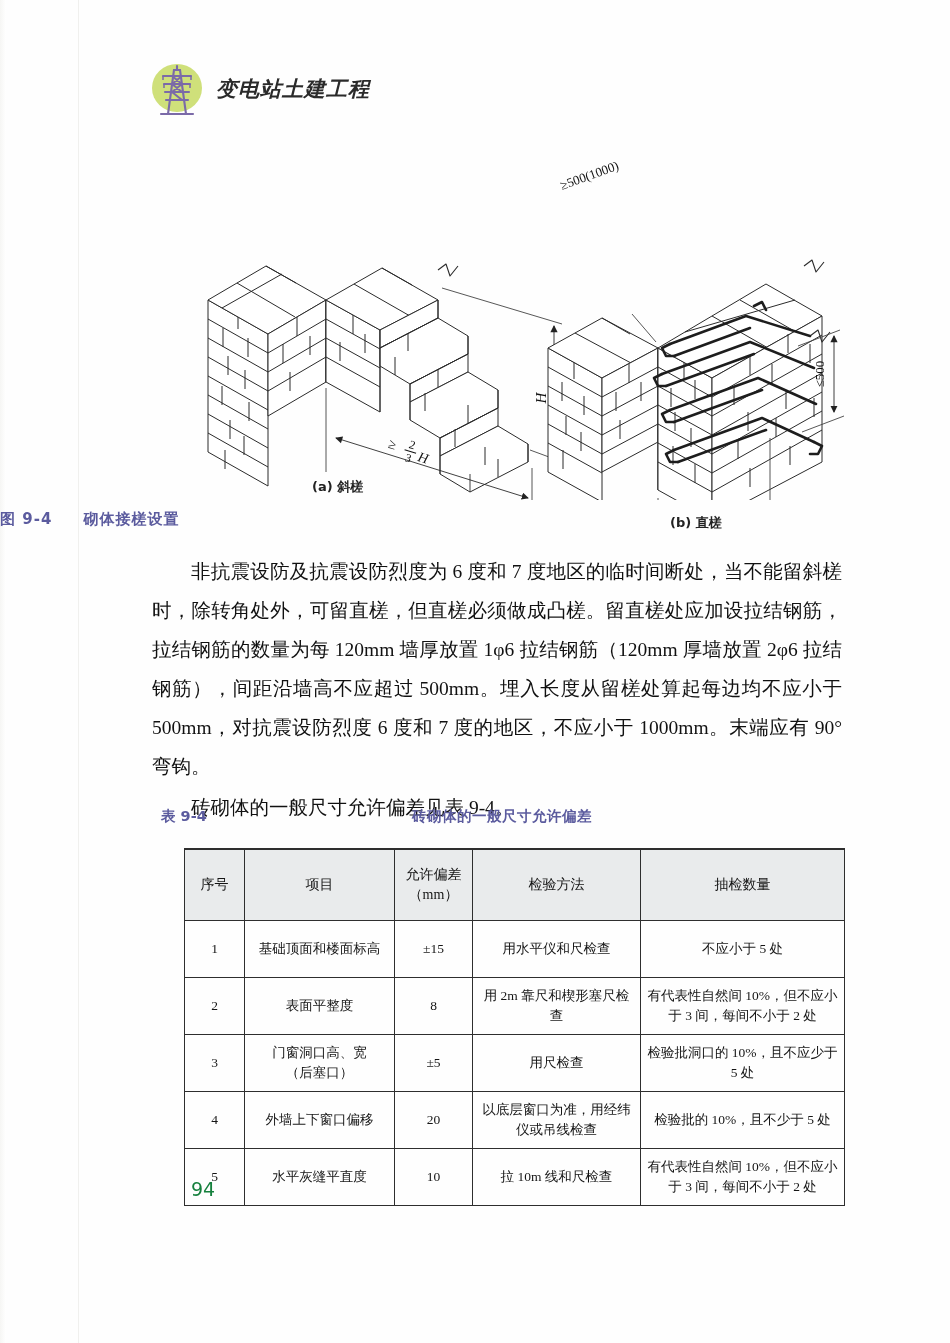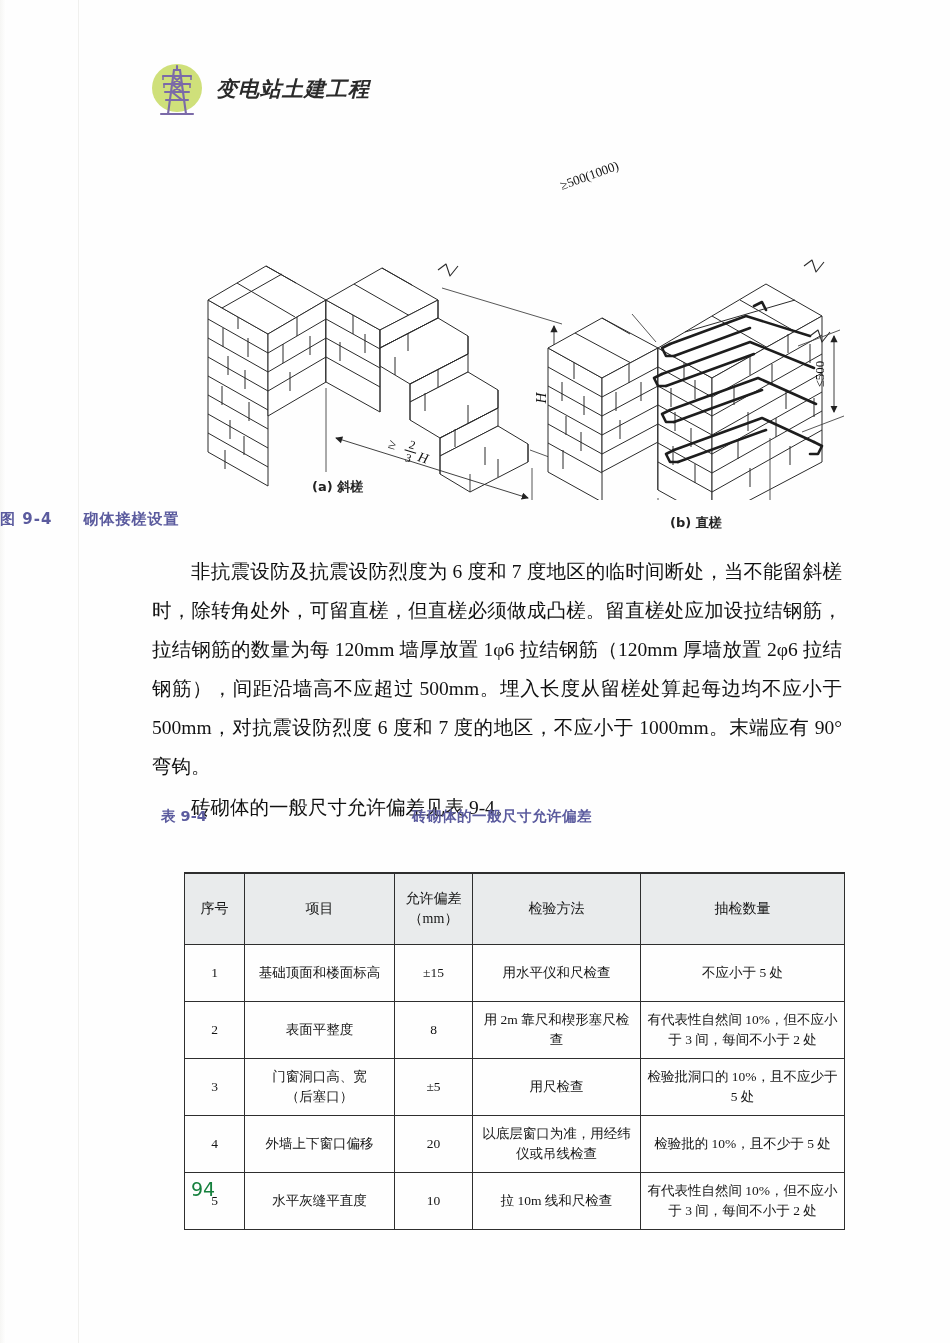--- a/index.html
+++ b/index.html
@@ -117,21 +117,21 @@
     font-size: 14.5px;
     font-weight: bold;
   }
   .tc-label { position: absolute; left: 9px; top: 0; }
   .tc-title { position: absolute; left: 0; top: 0; width: 700px; text-align: center; letter-spacing: .5px; }
 
   
   .tbl-wrap {
     position: absolute;
     left: 184px;
-    top: 872px;
+    top: 848px;
     width: 660px;
   }
   table.spec {
     border-collapse: collapse;
     width: 660px;
     table-layout: fixed;
     font-size: 13.5px;
     color: #151515;
   }
   table.spec th, table.spec td {

